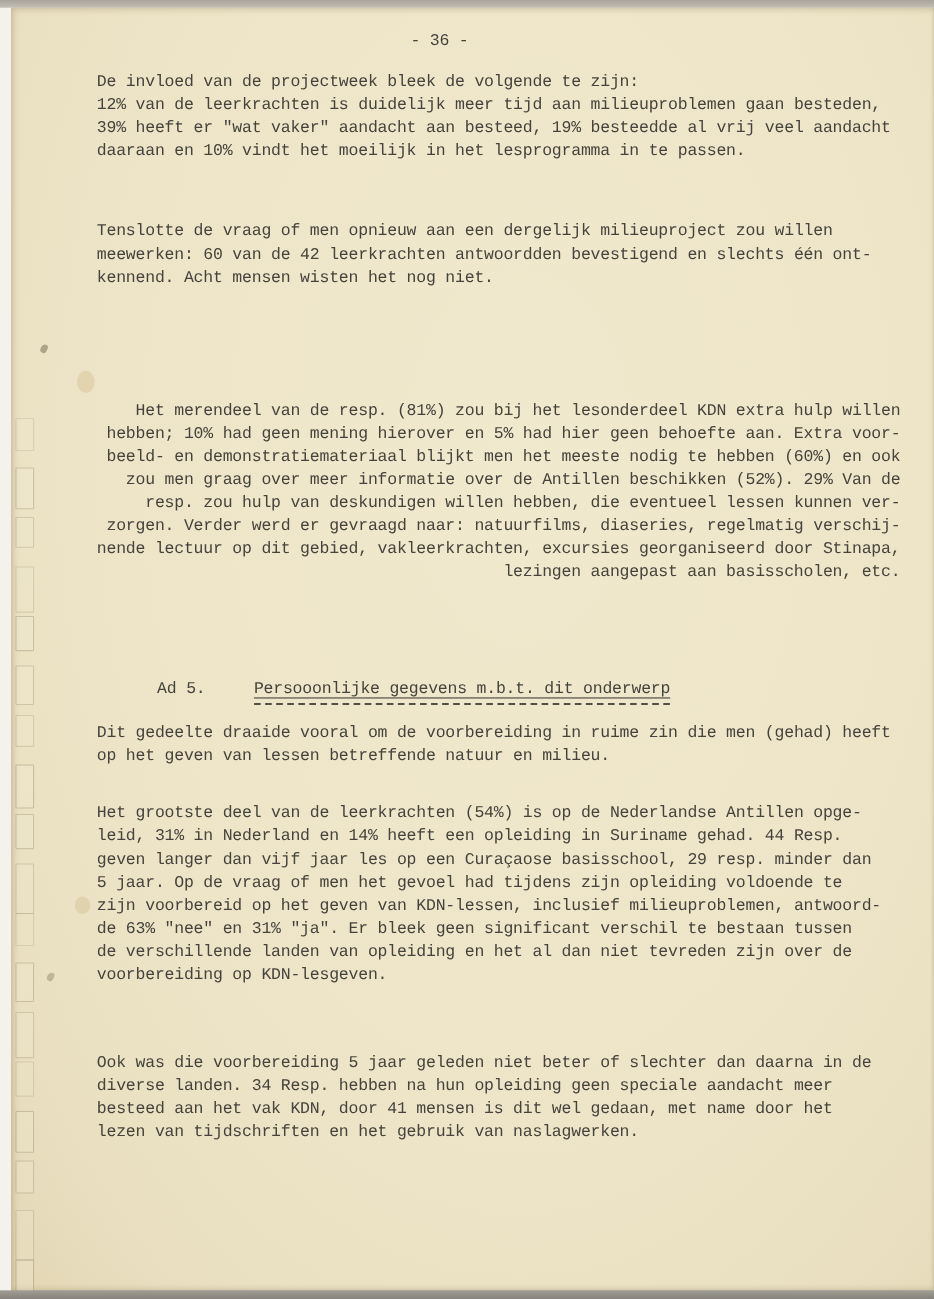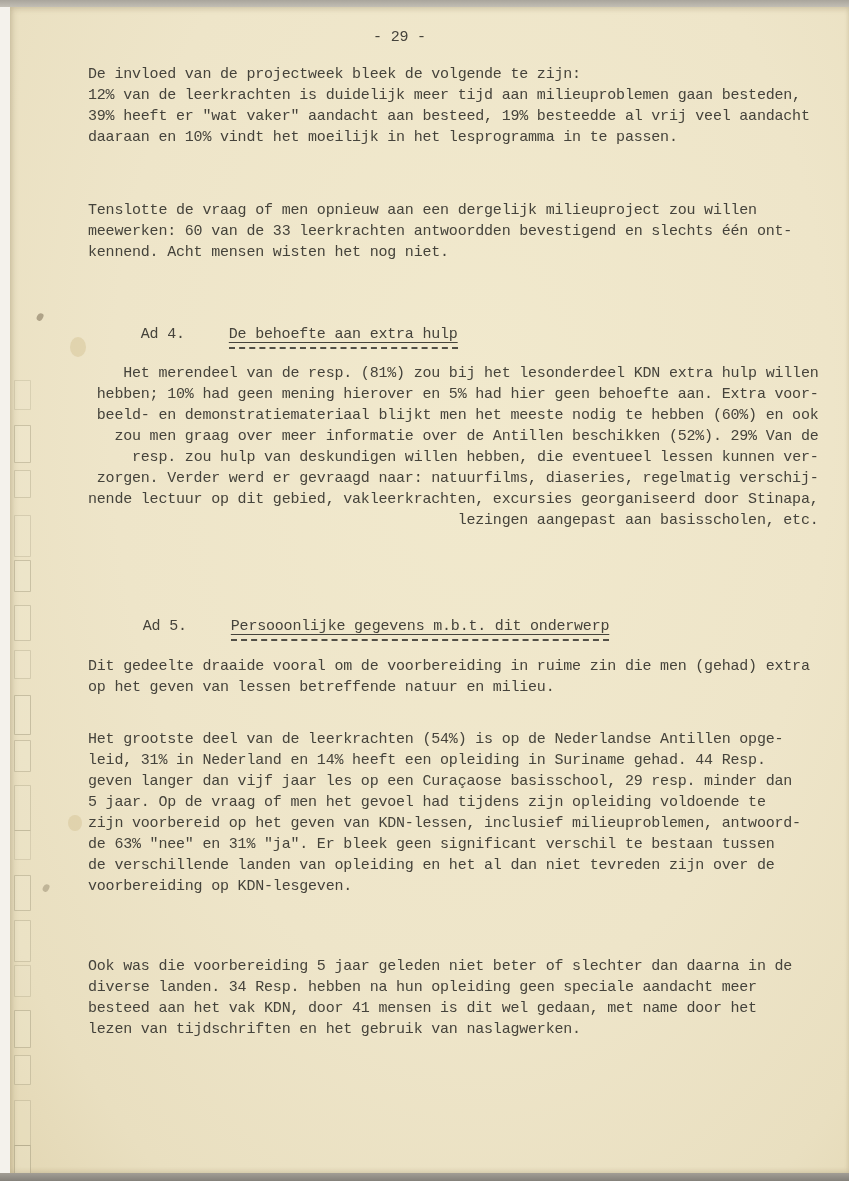--- a/index.html
+++ b/index.html
@@ -117,49 +117,46 @@
         <div class="hole" style="top: 1048px; height: 28px; opacity: 0.73;"></div>
         <div class="hole" style="top: 1093px; height: 44px; opacity: 0.59;"></div>
         <div class="hole" style="top: 1138px; height: 30px; opacity: 0.91;"></div>
       </div>
 
     <div class="speck" style="left:27px; top:306px;"></div>
     <div class="speck" style="left:33px; top:877px; opacity:.7;"></div>
     <div class="stain" style="left:60px; top:330px; width:16px; height:20px;"></div>
     <div class="stain" style="left:58px; top:808px; width:14px; height:16px;"></div>
 
-    <div class="page-num">- 29 -</div>
+    <div class="page-num">- 36 -</div>
 
     <div class="line-text" style="left:78px; top:57px;">De invloed van de projectweek bleek de volgende te zijn:
 12% van de leerkrachten is duidelijk meer tijd aan milieuproblemen gaan besteden,
 39% heeft er "wat vaker" aandacht aan besteed, 19% besteedde al vrij veel aandacht
 daaraan en 10% vindt het moeilijk in het lesprogramma in te passen.</div>
 
     <div class="line-text" style="left:78px; top:193px;">Tenslotte de vraag of men opnieuw aan een dergelijk milieuproject zou willen
-meewerken: 60 van de 33 leerkrachten antwoordden bevestigend en slechts één ont-
+meewerken: 60 van de 42 leerkrachten antwoordden bevestigend en slechts één ont-
 kennend. Acht mensen wisten het nog niet.</div>
 
-    <div class="heading" style="left:78px; top:302px;">
-      <span class="h-label">Ad 4.</span><span class="h-title">De behoefte aan extra hulp</span>
-    </div>
 
     <div class="line-text" style="left:78px; top:356px;text-align:right;">Het merendeel van de resp. (81%) zou bij het lesonderdeel KDN extra hulp willen
 hebben; 10% had geen mening hierover en 5% had hier geen behoefte aan. Extra voor-
 beeld- en demonstratiemateriaal blijkt men het meeste nodig te hebben (60%) en ook
 zou men graag over meer informatie over de Antillen beschikken (52%). 29% Van de
 resp. zou hulp van deskundigen willen hebben, die eventueel lessen kunnen ver-
 zorgen. Verder werd er gevraagd naar: natuurfilms, diaseries, regelmatig verschij-
 nende lectuur op dit gebied, vakleerkrachten, excursies georganiseerd door Stinapa,
 lezingen aangepast aan basisscholen, etc.</div>
 
     <div class="heading" style="left:80px; top:594px;">
       <span class="h-label">Ad 5.</span><span class="h-title">Persooonlijke gegevens m.b.t. dit onderwerp</span>
     </div>
 
-    <div class="line-text" style="left:78px; top:649px;">Dit gedeelte draaide vooral om de voorbereiding in ruime zin die men (gehad) extra
+    <div class="line-text" style="left:78px; top:649px;">Dit gedeelte draaide vooral om de voorbereiding in ruime zin die men (gehad) heeft
 op het geven van lessen betreffende natuur en milieu.</div>
 
     <div class="line-text" style="left:78px; top:711px;margin-top:11px;">Het grootste deel van de leerkrachten (54%) is op de Nederlandse Antillen opge-
 leid, 31% in Nederland en 14% heeft een opleiding in Suriname gehad. 44 Resp.
 geven langer dan vijf jaar les op een Curaçaose basisschool, 29 resp. minder dan
 5 jaar. Op de vraag of men het gevoel had tijdens zijn opleiding voldoende te
 zijn voorbereid op het geven van KDN-lessen, inclusief milieuproblemen, antwoord-
 de 63% "nee" en 31% "ja". Er bleek geen significant verschil te bestaan tussen
 de verschillende landen van opleiding en het al dan niet tevreden zijn over de
 voorbereiding op KDN-lesgeven.</div>

